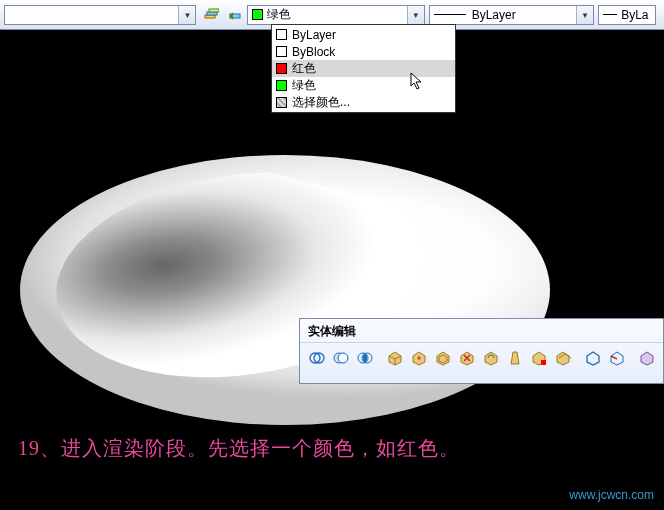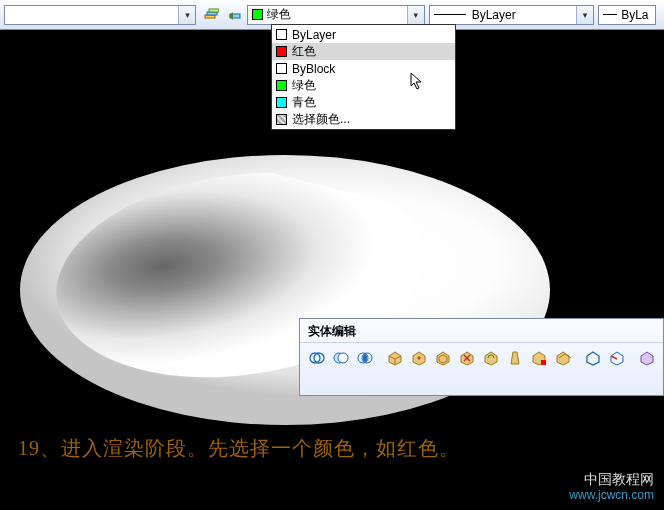--- a/index.html
+++ b/index.html
@@ -31,30 +31,30 @@
   
   .bowl-wrap { position: absolute; top: 155px; left: 20px; width: 530px; height: 270px; }
   .bowl-outer { position: absolute; inset: 0; width: 100%; height: 100%; border-radius: 50%;
                 background: radial-gradient(ellipse 60% 50% at 60% 40%, #ffffff 0%, #fdfdfd 50%, #f0f0f0 70%, #e0e0e0 85%, #c5c5c5 100%); }
   .bowl-inner { position: absolute; top: 20px; left: 35px; width: 370px; height: 200px; border-radius: 50%;
                 background: radial-gradient(ellipse at 30% 40%, #666 0%, #8a8a8a 15%, #b8b8b8 28%, #e8e8e8 42%, #ffffff 58%);
                 transform: rotate(-8deg);
                 clip-path: polygon(0% 30%, 15% 0%, 60% 0%, 100% 30%, 100% 100%, 0% 100%); }
 
   
-  .panel { position: absolute; top: 318px; right: 0; width: 365px; height: 78px;
+  .panel { position: absolute; top: 318px; right: 0; width: 365px; height: 66px;
            background: linear-gradient(#f9fbfe,#e7eefb); border: 1px solid #7b8aa8; z-index: 15; }
   .panel-title { font-weight: bold; padding: 4px 8px 2px; border-bottom: 1px solid #c8d3e6; }
   .panel-icons { display: flex; align-items: center; padding: 4px 6px; gap: 2px; }
   .panel-icons .ic { width: 22px; height: 22px; display: flex; align-items: center; justify-content: center; flex-shrink: 0; }
   .panel-icons .ic svg { width: 16px; height: 16px; }
   .panel-sep { width: 1px; height: 20px; background: #a8b5cc; margin: 0 2px; }
 
   
-  .caption { position: absolute; bottom: 48px; left: 18px; color: #a16207; font-size: 20px;
+  .caption { position: absolute; bottom: 48px; left: 18px; color: #ec4899; font-size: 20px;
              font-family: "SimSun","宋体",serif; letter-spacing: 1px; }
 
   
   .wm { position: absolute; bottom: 6px; right: 10px; text-align: right; line-height: 1.3; }
   .wm .cn { color: #ddd; font-size: 14px; text-shadow: 1px 1px 2px #000; }
   .wm .url { color: #3a9acb; font-size: 12px; }
 
   
   .cursor { position: absolute; top: 72px; left: 410px; z-index: 30; pointer-events: none; }
   .cursor svg { width: 16px; height: 20px; }
@@ -99,35 +99,31 @@
     <span style="width:14px;border-top:1px solid #000;margin-right:4px"></span>
     <span>ByLa</span>
   </div>
 </div>
 
 <div class="dropdown">
   <div class="dd-item">
       <span class="sw" style="background:#fff"></span>
       <span>ByLayer</span>
     </div>
+  <div class="dd-item">
+      <span class="sw" style="background:#fff"></span>
+      <span>ByBlock</span>
+    </div>
   <div class="dd-item hi">
       <span class="sw" style="background:#ff0000"></span>
       <span>红色</span>
     </div>
   <div class="dd-item">
-      <span class="sw" style="background:#fff"></span>
-      <span>ByBlock</span>
-    </div>
-  <div class="dd-item">
       <span class="sw" style="background:#00ff00"></span>
       <span>绿色</span>
-    </div>
-  <div class="dd-item">
-      <span class="sw" style="background:#00ffff"></span>
-      <span>青色</span>
     </div>
   <div class="dd-item">
       <span class="sw" style="background:linear-gradient(45deg,#aaa 25%,#ddd 25%,#ddd 50%,#aaa 50%,#aaa 75%,#ddd 75%);background-size:6px 6px"></span>
       <span>选择颜色...</span>
     </div>
 </div>
 
 <div class="bowl-wrap">
   <div class="bowl-outer"></div>
   <div class="bowl-inner"></div>
@@ -227,21 +223,20 @@
           <rect x="3" y="2" width="4" height="12" fill="#ffd878" stroke="#a07820"></rect>
           <rect x="3" y="10" width="4" height="4" fill="#8a5a20"></rect>
         </svg>
       </span>
   </div>
 </div>
 
 <div class="caption">19、进入渲染阶段。先选择一个颜色，如红色。</div>
 
 <div class="wm">
-  <div class="cn">中国教程网</div>
   <div class="url">www.jcwcn.com</div>
 </div>
 
 <div class="cursor">
   <svg viewBox="0 0 16 20">
       <path d="M1 1 L1 14 L4 11 L7 17 L9 16 L6 10 L11 10 Z" fill="#fff" stroke="#000"></path>
     </svg>
 </div>
 
 </body></html>

